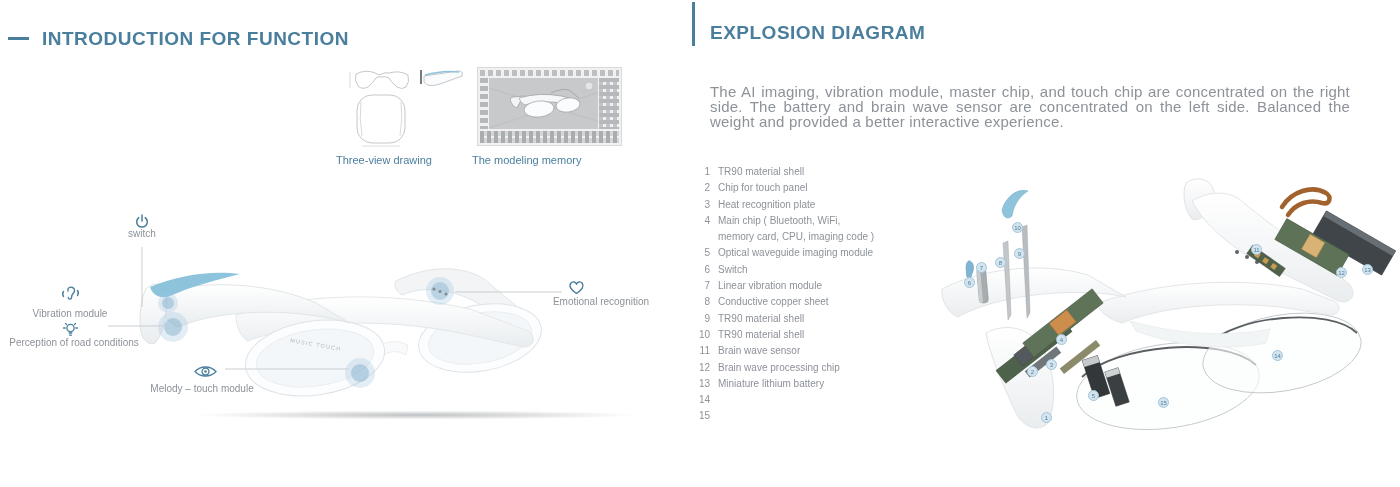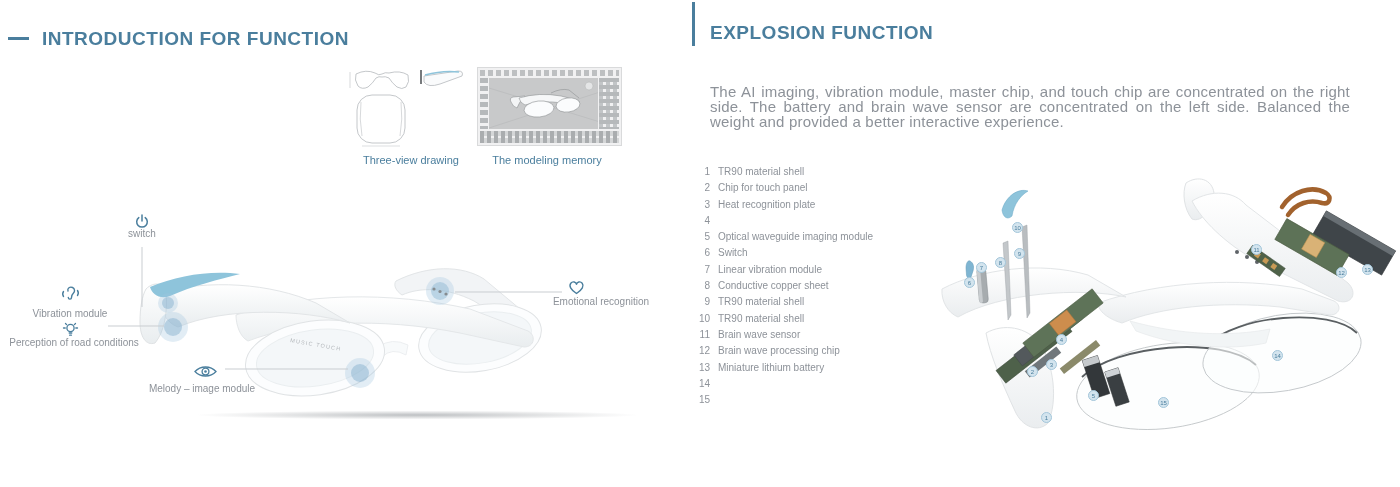--- a/index.html
+++ b/index.html
@@ -1,21 +1,21 @@
 <!DOCTYPE html>
 <html><head>
 <meta charset="utf-8">
 <style>
   html,body{margin:0;padding:0;background:#fff;}
   #stage{position:relative;width:1400px;height:487px;background:#ffffff;overflow:hidden;
          font-family:"Liberation Sans",sans-serif;}
   .title{position:absolute;font-size:19px;font-weight:bold;letter-spacing:.5px;color:#4a7e9d;white-space:nowrap;}
   .title-dash{position:absolute;left:8px;top:37px;width:21px;height:3px;background:#4a7e9d;}
   .title-bar{position:absolute;left:692px;top:2px;width:3px;height:44px;background:#4a7e9d;}
-  .caption{position:absolute;font-size:11px;color:#4a7e9d;text-align:center;white-space:nowrap;}
+  .caption{position:absolute;font-size:11px;color:#4a7e9d;text-align:left;white-space:nowrap;}
   .para{position:absolute;left:710px;top:84px;width:640px;font-size:15px;line-height:15px;
         color:#8d9299;text-align:justify;letter-spacing:.2px;}
   
   #parts-list{position:absolute;left:697px;top:164px;width:300px;color:#8d9299;font-size:10px;}
   .part-row{display:flex;line-height:16.3px;}
   .part-num{width:13px;text-align:right;margin-right:8px;flex:none;}
   .part-name{white-space:nowrap;}
   
   .ann-label{position:absolute;font-size:10px;color:#8d9299;text-align:center;white-space:nowrap;}
   .ann-icon{position:absolute;}
@@ -41,21 +41,21 @@
 </style>
 </head>
 <body>
 
 <div id="stage">
 
   <div class="title-dash"></div>
   <h1 class="title" style="left:42px;top:28px;margin:0;">INTRODUCTION FOR FUNCTION</h1>
 
   <div class="title-bar"></div>
-  <h1 class="title" style="left:710px;top:22px;margin:0;">EXPLOSION FUNCTION</h1>
+  <h1 class="title" style="left:710px;top:22px;margin:0;">EXPLOSION DIAGRAM</h1>
 
   <svg style="position:absolute;left:348px;top:64px;" width="122" height="84" viewBox="0 0 122 84">
 
     <path d="M8,10 Q18,5 27,9 Q31,12 34,10 Q37,8 41,9 Q52,6 60,11 Q62,18 58,23 Q54,26 49,23 Q44,19 41,14 Q37,12 34,13 Q31,12 28,14 Q25,19 20,23 Q14,26 10,22 Q6,16 8,10 Z" fill="none" stroke="#b5b9bd" stroke-width="0.8"></path>
     <line x1="2" y1="8" x2="2" y2="24" stroke="#c6c9cc" stroke-width="0.7"></line>
 
     <path d="M76,12 L110,7 Q116,7 114,12 L92,20 Q80,24 76,18 Z" fill="#fafbfc" stroke="#b5b9bd" stroke-width="0.8"></path>
     <path d="M77,11 Q95,6 111,8" fill="none" stroke="#8ec4db" stroke-width="1.4"></path>
     <line x1="73" y1="6" x2="73" y2="20" stroke="#55595c" stroke-width="1.6"></line>
 
@@ -176,21 +176,21 @@
   </div>
   <div class="ann-label" style="left:-1px;top:337px;width:150px;">Perception of road conditions</div>
 
   <div class="ann-icon" style="left:193px;top:364px;">
     <svg width="25" height="15" viewBox="0 0 25 15" fill="none" stroke="#4a7e9d" stroke-width="1.3">
       <path d="M2,7.5 C7.5,1.5 17.5,1.5 23,7.5 C17.5,13.5 7.5,13.5 2,7.5 Z"></path>
       <circle cx="12.5" cy="7.5" r="3.4"></circle>
         <circle cx="12.5" cy="7.5" r="1.3" fill="#4a7e9d" stroke="none"></circle>
     </svg>
   </div>
-  <div class="ann-label" style="left:127px;top:383px;width:150px;">Melody – image module</div>
+  <div class="ann-label" style="left:127px;top:383px;width:150px;">Melody – touch module</div>
 
   <div class="ann-icon" style="left:567px;top:279px;">
     <svg width="19" height="17" viewBox="0 0 19 17" fill="none" stroke="#4a7e9d" stroke-width="1.4" stroke-linejoin="round">
       <path d="M9.5,14.5 C3.5,10.5 1.8,6.8 3.8,4.2 C5.8,1.8 8.9,3.1 9.5,5.2 C10.1,3.1 13.2,1.8 15.2,4.2 C17.2,6.8 15.5,10.5 9.5,14.5 Z"></path>
     </svg>
   </div>
   <div class="ann-label" style="left:526px;top:296px;width:150px;">Emotional recognition</div>
 
   <p class="para" style="margin:0;">The AI imaging, vibration module, master chip, and touch chip are concentrated on the right side. The battery and brain wave sensor are concentrated on the left side. Balanced the weight and provided a better interactive experience.</p>
 
@@ -202,20 +202,21 @@
       <div class="part-row">
         <div class="part-num">2</div>
         <div class="part-name">Chip for touch panel</div>
       </div>
       <div class="part-row">
         <div class="part-num">3</div>
         <div class="part-name">Heat recognition plate</div>
       </div>
       <div class="part-row">
         <div class="part-num">4</div>
+        <div class="part-name">Main chip ( Bluetooth, WiFi,<div>memory card, CPU, imaging code )</div></div>
       </div>
       <div class="part-row">
         <div class="part-num">5</div>
         <div class="part-name">Optical waveguide imaging module</div>
       </div>
       <div class="part-row">
         <div class="part-num">6</div>
         <div class="part-name">Switch</div>
       </div>
       <div class="part-row">

